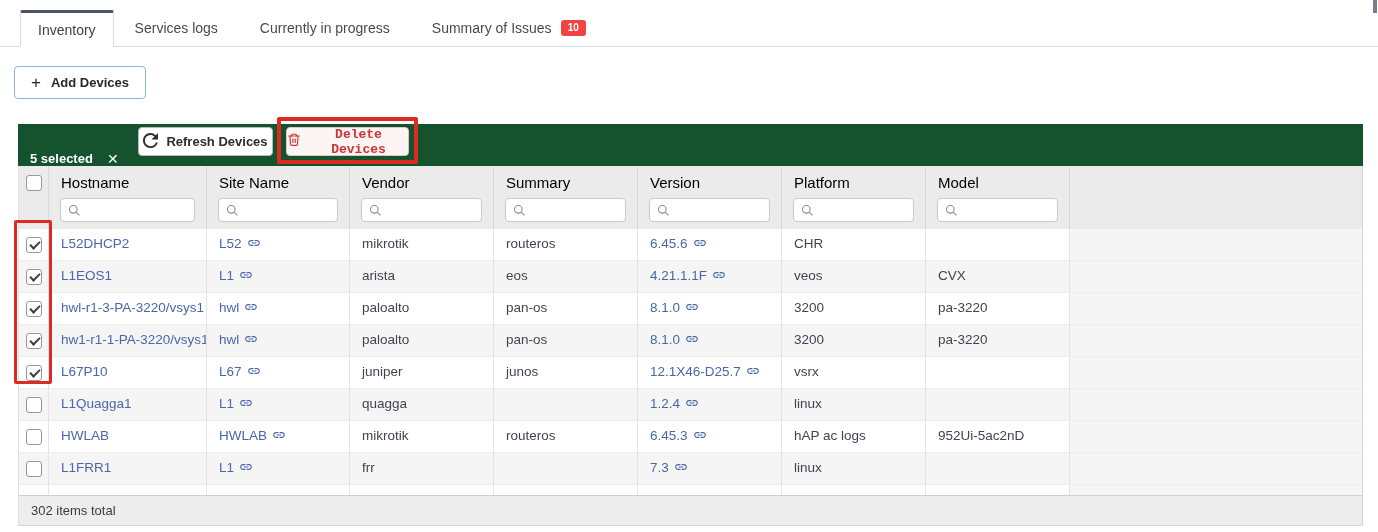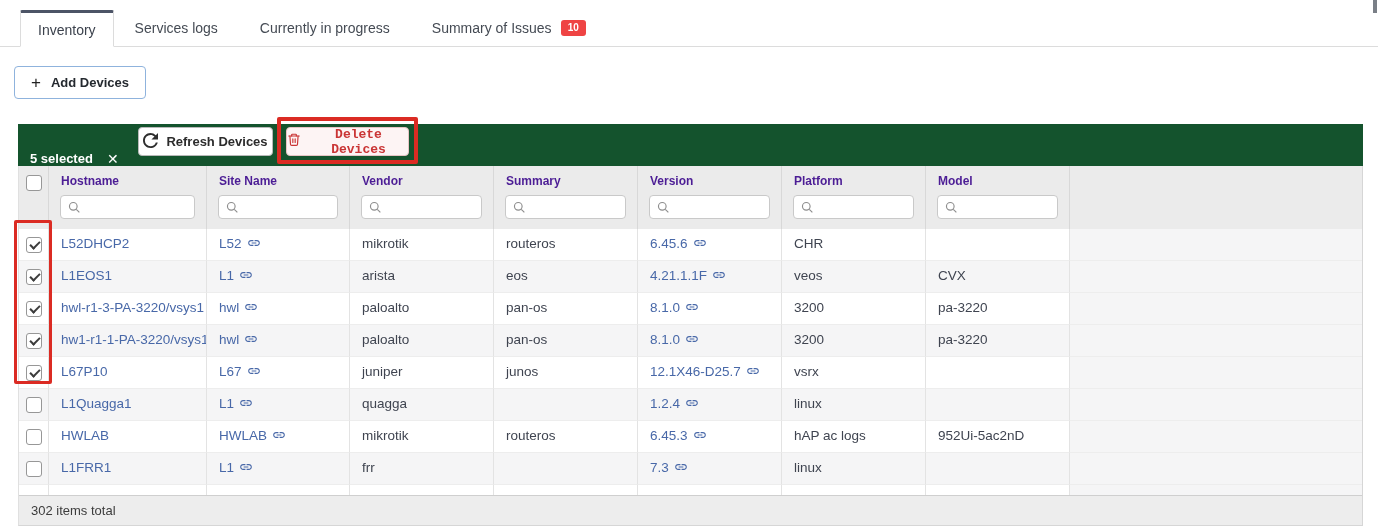--- a/index.html
+++ b/index.html
@@ -24,21 +24,21 @@
   .sel-close { color:#fff; font-size:14px; margin-left:14px; cursor:pointer; line-height:1; }
   .bar-btn { position:absolute; top:3px; height:29px; display:flex; align-items:center; justify-content:center; gap:8px; background:#fff; border:1px solid #b9b9b9; border-radius:4px; font-family:inherit; font-size:13px; font-weight:700; color:#2c2c2c; cursor:pointer; }
   .refresh-btn { left:120px; width:135px; }
   .delete-btn { left:268px; width:123px; background:#fdf4f4; border-color:#e7c4c4; color:#ca3535;font-family:Liberation Mono, monospace; }
 
   
   .table-box { border-left:1px solid #e0e0e0; border-right:1px solid #d6d6d6; border-bottom:1px solid #d6d6d6; }
   .grid { display:grid; grid-template-columns:30px 158px 143px 144px 144px 144px 144px 144px auto; }
   .thead { background:#ebebeb; }
   .th { height:63px; border-right:1px solid #d8d8d8; padding-top:8px; overflow:hidden; }
-  .th-label { font-size:12px; font-weight:700; color:#4c1d95; padding:0 0 7px 12px; white-space:nowrap; }
+  .th-label { font-size:15px; font-weight:400; color:#000000; padding:0 0 7px 12px; white-space:nowrap; }
   .search-wrap { position:relative; margin:0 11px; }
   .search-wrap svg { position:absolute; left:8px; top:6px; }
   .search-wrap input { width:100%; height:24px; border:1px solid #c9c9c9; border-radius:4px; padding-left:27px; font-size:12px; background:#fff; outline:none; }
   .th-check { padding-top:9px; }
   .th-filler { border-right:none; }
 
   .cb { display:inline-block; width:16px; height:16px; background:#fff; border:1px solid #979797; border-radius:3px; position:relative; cursor:pointer; }
   .cb.checked::after { content:""; position:absolute; left:3px; top:3px; width:8px; height:4px; border-left:2px solid #3d3d3d; border-bottom:2px solid #3d3d3d; transform:rotate(-45deg); }
 
   .row { height:32px; background:#fff; }

